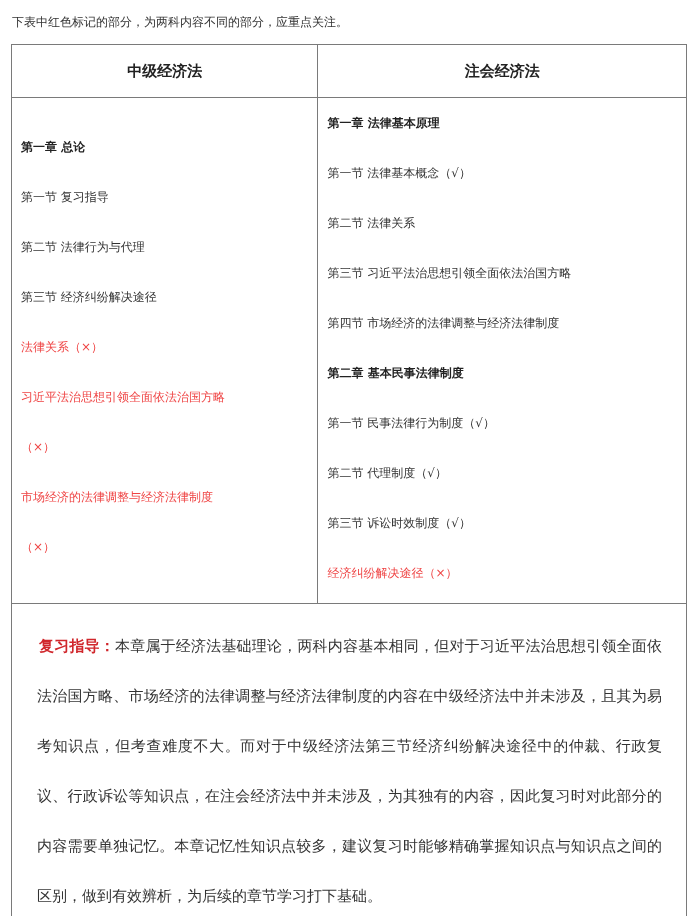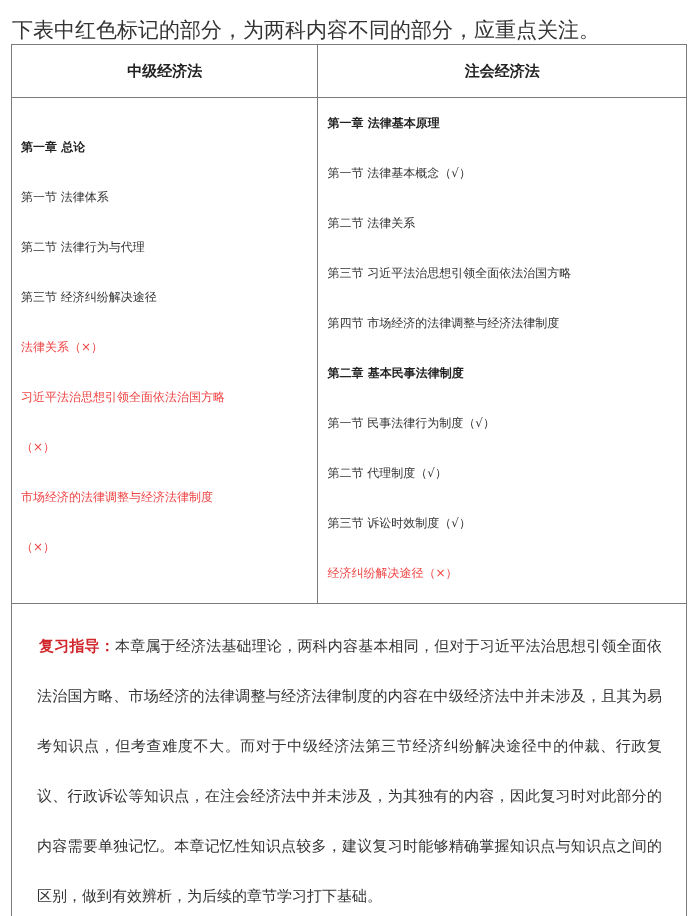--- a/index.html
+++ b/index.html
@@ -11,22 +11,22 @@
       width: 700px;
       height: 916px;
       position: relative;
       overflow: hidden;
       font-family: "DejaVu Sans", "Liberation Sans", sans-serif;
       color: #222222;
     }
     .intro {
       position: absolute;
       left: 12px;
-      top: 18px;
-      font-size: 21px;
+      top: 10px;
+      font-size: 12px;
       line-height: 24px;
       color: #333333;
       white-space: nowrap;
     }
     .compare-table {
       position: absolute;
       left: 11px;
       top: 44px;
       width: 676px;
       border-collapse: collapse;
@@ -105,21 +105,21 @@
     <tr>
       <th>中级经济法</th>
       <th>注会经济法</th>
     </tr>
   </thead>
   <tbody>
     <tr>
       <td class="cell-left">
         <div class="left-pad"></div>
         <div class="line chapter">第一章  总论</div>
-        <div class="line">第一节  法律体系</div>
+        <div class="line">第一节  复习指导</div>
         <div class="line">第二节  法律行为与代理</div>
         <div class="line">第三节  经济纠纷解决途径</div>
         <div class="line diff">法律关系（×）</div>
         <div class="line diff">习近平法治思想引领全面依法治国方略</div>
         <div class="line diff">（×）</div>
         <div class="line diff">市场经济的法律调整与经济法律制度</div>
         <div class="line diff">（×）</div>
       </td>
       <td class="cell-right">
         <div class="right-pad"></div>

